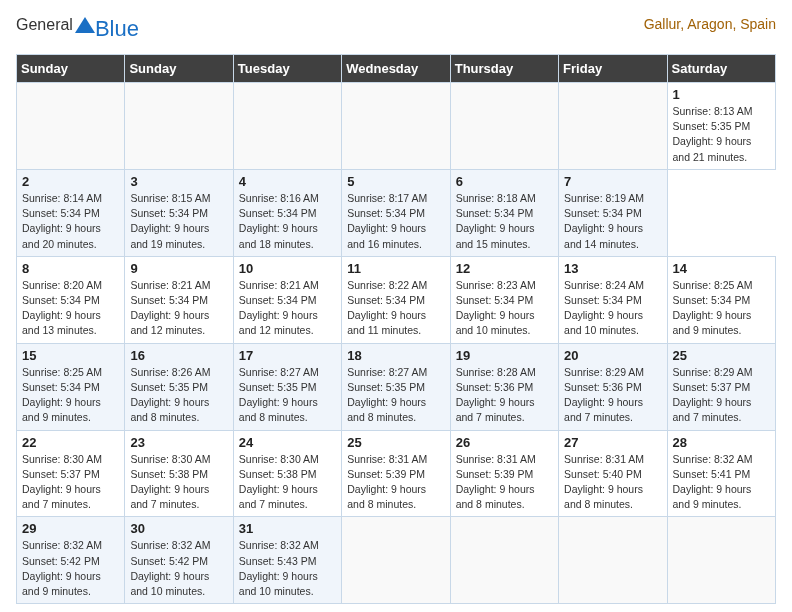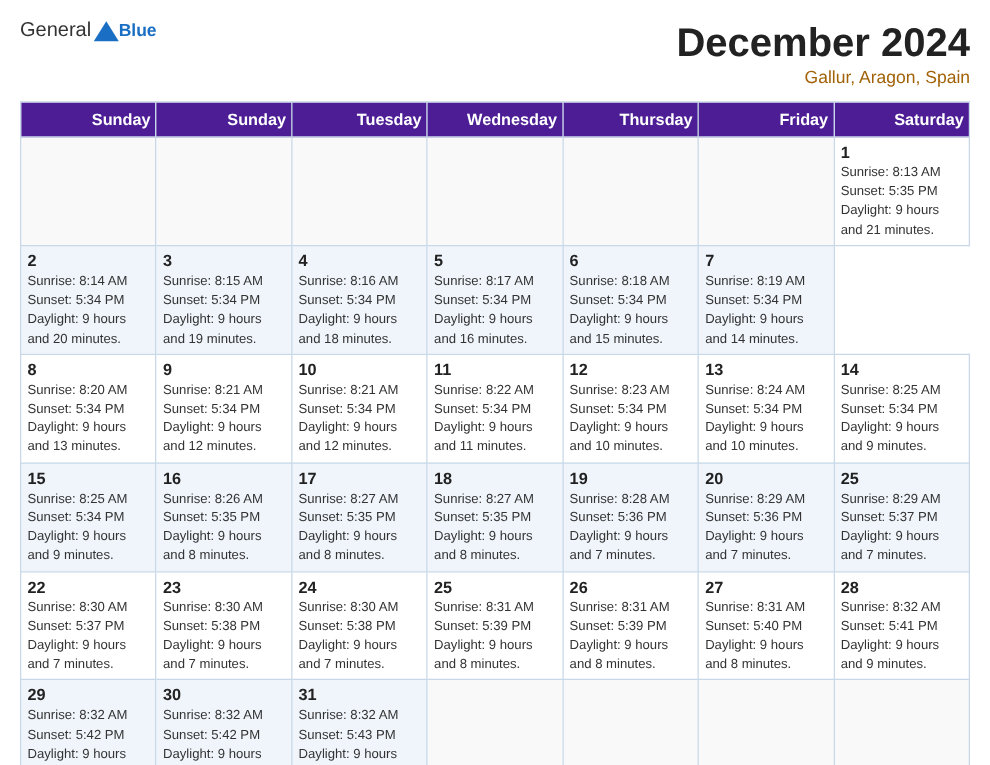--- a/index.html
+++ b/index.html
@@ -35,26 +35,26 @@
     .logo-line {
       display: flex;
       align-items: center;
     }
     .title-block { text-align: right; }
     .title-block h1 { font-size: 32px; font-weight: bold; color: #222; }
     .title-block h2 { font-size: 14px; color: #a16207; font-weight: normal; }
 
     .calendar { width: 100%; border-collapse: collapse; }
     .calendar th {
-      background: #4c1d95;
+      background: #404040;
       color: #fff;
       font-size: 13px;
       font-weight: bold;
       padding: 6px 4px;
-      text-align: right;
+      text-align: left;
       border: 1px solid #c8d8e8;
     }
     .calendar td {
       vertical-align: top;
       border: 1px solid #c8d8e8;
       padding: 4px 5px;
       font-size: 10.5px;
       color: #333;
       background: #fff;
       width: calc(100% / 7);
@@ -73,24 +73,23 @@
   </style>
 </head>
 <body>
 
 <div class="header">
   <div class="logo">
     <div class="logo-line">
       <span class="logo-general">General</span>
       <span class="logo-triangle"></span>
     </div>
-    <span class="logo-blue" style="font-size:14px;font-weight:bold;text-align:center;">Blue</span>
+    <span class="logo-blue" style="font-size:22px;font-weight:normal;text-align:center;">Blue</span>
   </div>
   <div class="title-block">
-    <h1>December 2024</h1>
     <h2>Gallur, Aragon, Spain</h2>
   </div>
 </div>
 
 <table class="calendar">
   <thead>
     <tr>
       <th>Sunday</th>
       <th>Sunday</th>
       <th>Tuesday</th>

